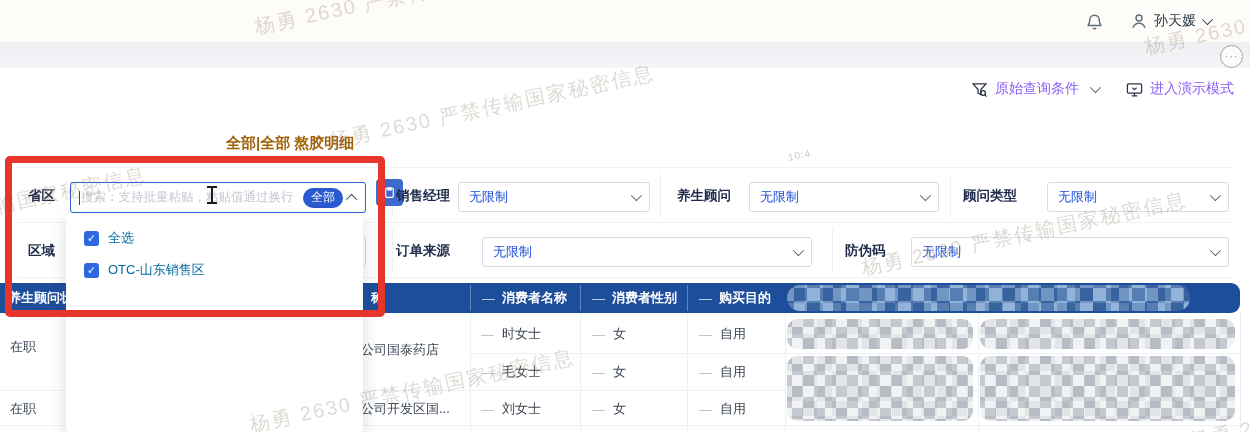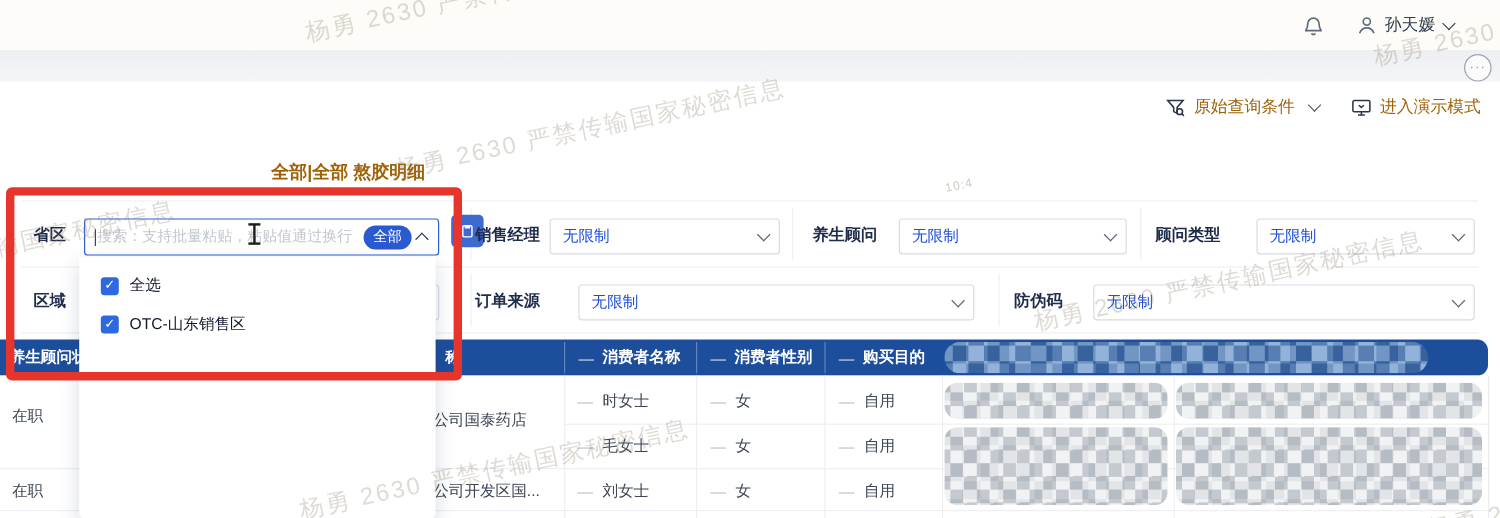--- a/index.html
+++ b/index.html
@@ -10,21 +10,21 @@
   }
   
   .topbar{position:absolute;left:0;top:0;width:1250px;height:42px;background:#fdfcf8;border-bottom:1px solid #ececec;}
   .topbar-right{position:absolute;right:40px;top:0;height:42px;display:flex;align-items:center;gap:26px;}
   .icon-btn{display:flex;align-items:center;color:#5f6b7a;}
   .user-chip{display:flex;align-items:center;gap:6px;color:#33404e;font-size:14px;}
   .band{position:absolute;left:0;top:42px;width:1250px;height:26px;background:linear-gradient(#edeff2,#f4f5f7);}
   .more-circle{position:absolute;left:1220px;top:45px;width:21px;height:21px;border:1.5px solid #9aa3ad;border-radius:50%;
     color:#9aa3ad;font-size:11px;line-height:20px;text-align:center;letter-spacing:1px;background:#fbfbfc;}
   
-  .toolbar{position:absolute;right:16px;top:80px;display:flex;align-items:center;gap:28px;color:#a16207;font-size:14px;}
+  .toolbar{position:absolute;right:16px;top:80px;display:flex;align-items:center;gap:28px;color:#8b5cf6;font-size:14px;}
   .tool-btn{display:flex;align-items:center;gap:7px;cursor:pointer;}
   .chev{display:inline-block;width:7px;height:7px;border-right:1.6px solid currentColor;border-bottom:1.6px solid currentColor;}
   .chev.down{transform:rotate(45deg) translateY(-2px);}
   .chev.up{transform:rotate(-135deg) translateY(-2px);}
   .toolbar .chev{color:#55606d;margin-left:4px;}
   
   .page-title{position:absolute;left:226px;top:134px;font-size:15px;font-weight:bold;color:#a16207;}
   
   .filters{position:absolute;left:18px;top:167px;width:1214px;height:134px;background:#fff;}
   .hline{position:absolute;height:1px;background:#eef0f3;}
@@ -60,21 +60,21 @@
   .mosaic-gray{position:absolute;border-radius:11px;
     background:
       repeating-conic-gradient(rgba(255,255,255,.5) 0% 25%, rgba(168,175,184,.5) 0% 50%) 5px 8px / 22px 22px,
       repeating-conic-gradient(#e0e4e8 0% 25%, #c4c9d0 0% 50%) 0 0 / 30px 30px;}
   
   .dropdown{position:absolute;left:66px;top:214px;width:297px;height:218px;background:#fff;
     box-shadow:0 6px 16px rgba(31,56,88,.18);border-radius:0 0 4px 4px;z-index:20;}
   .dd-item{position:absolute;left:18px;display:flex;align-items:center;gap:9px;}
   .dd-check{width:15px;height:15px;background:#2e69e0;border-radius:3px;color:#fff;font-size:11px;
     line-height:15px;text-align:center;}
-  .dd-label{color:#0f172a;font-size:13px;white-space:nowrap;}
+  .dd-label{color:#0369a1;font-size:13px;white-space:nowrap;}
   
   .red-rect{position:absolute;left:5px;top:156px;width:380px;height:161px;border:7px solid #e8352b;
     border-radius:5px;box-sizing:border-box;z-index:40;}
   .ibeam{position:absolute;left:206px;top:185px;width:12px;height:20px;z-index:50;}
   .ibeam i{position:absolute;background:#1c1c1c;}
   .ibeam .v{left:5px;top:2px;width:1.8px;height:16px;}
   .ibeam .t{left:1px;top:1px;width:10px;height:1.8px;}
   .ibeam .b{left:1px;top:17px;width:10px;height:1.8px;}
   
   .wm{position:absolute;color:rgba(146,134,112,.30);font-size:20px;white-space:nowrap;

